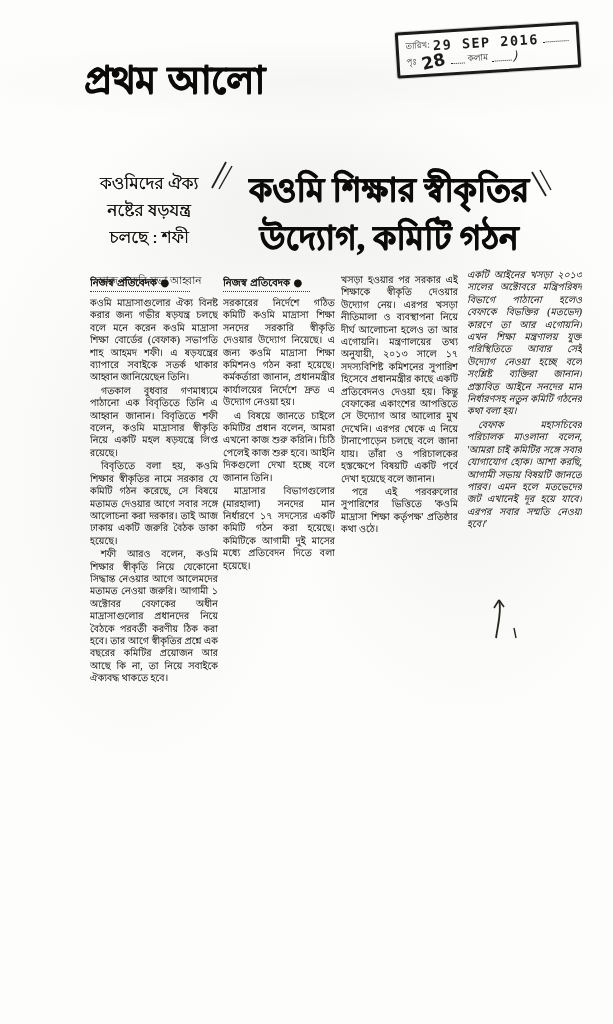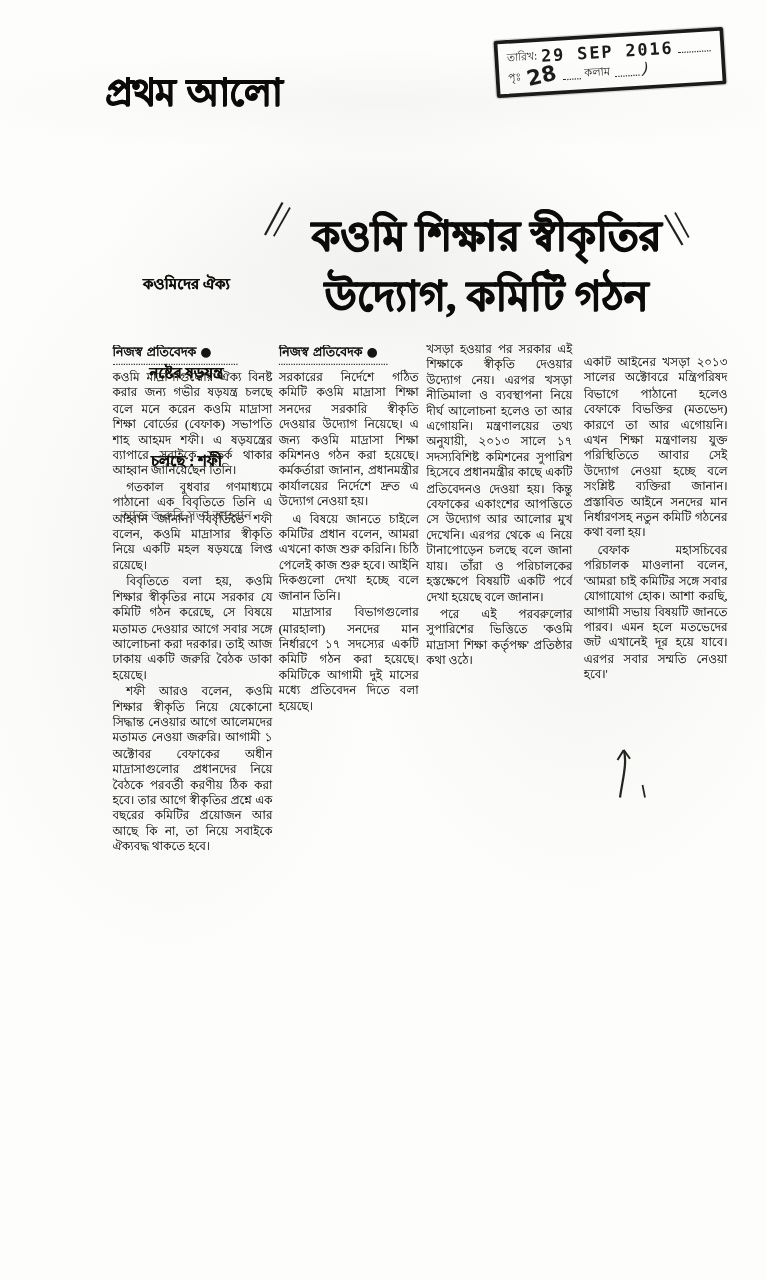--- a/index.html
+++ b/index.html
@@ -16,21 +16,21 @@
       radial-gradient(ellipse 320px 180px at 50% 21%, rgba(125,125,118,.10), transparent 70%),
       radial-gradient(ellipse 240px 420px at 22% 46%, rgba(125,125,118,.07), transparent 70%),
       radial-gradient(ellipse 260px 380px at 76% 44%, rgba(125,125,118,.08), transparent 70%),
       radial-gradient(ellipse 500px 60px at 50% 8%, rgba(125,125,118,.06), transparent 70%);
   }
 
   
   .masthead {
     position:absolute; left:84px; top:50px;
     font-family:"DejaVu Sans", sans-serif;
-    font-size:30px; font-weight:bold; color:#0b0a09;
+    font-size:38px; font-weight:bold; color:#0b0a09;
     letter-spacing:-1px;
     text-shadow:0.6px 0 0 #0b0a09, 0 0.5px 0 #0b0a09;
   }
 
   
   .stamp {
     position:absolute; left:396px; top:27px; width:184px;
     border:3px solid #1c1b1a; border-radius:2px;
     padding:4px 7px 5px 7px;
     transform:rotate(-3.5deg);
@@ -58,23 +58,22 @@
     display:inline-block; font-size:13px; transform:rotate(18deg);
     color:#2a2a28; margin-left:2px;
   }
 
   
   .kicker {
     position:absolute; left:78px; top:170px; width:142px;
     text-align:center; color:#12100d;
   }
   .kicker-line {
-    font-size:12px; font-weight:bold; line-height:27px;
+    font-size:17px; font-weight:normal; line-height:27px;
     text-shadow:0.4px 0 0 #12100d;
-    margin-top:44px;
   }
   .kicker-sub { font-size:10.5px; margin-top:22px; color:#2b2925;font-family:Liberation Serif, serif; }
 
   
   .headline {
     position:absolute; left:226px; top:166px; width:326px;
     text-align:center; color:#0c0b09;
     font-size:33px; font-weight:bold; line-height:48px;
     text-shadow:0.7px 0 0 #0c0b09, 0 0.5px 0 #0c0b09;
   }
@@ -82,21 +81,21 @@
 
   
   .col {
     position:absolute; overflow:hidden;
     font-size:9.5px; line-height:12.4px; text-align:justify;
     color:#201d19; text-shadow:0 0 0.5px rgba(20,18,15,.55);margin-left:14px;
   }
   .col-1 { left:76px;  top:276px; width:128px; height:517px; }
   .col-2 { left:209px; top:276px; width:112px; height:338px; }
   .col-3 { left:327px; top:274px; width:117px; height:350px; }
-  .col-4 { left:453px; top:285px; width:115px; height:345px; }
+  .col-4 { left:453px; top:269px; width:115px; height:345px;font-style:italic; }
   .byline {
     font-weight:bold; font-size:10px; line-height:13px;
     font-family:"DejaVu Sans", sans-serif; color:#171512;
   }
   .dotrule {
     width:78%; border-bottom:1.6px dotted #3a3834;
     height:3px; margin-bottom:5px;
   }
   .col p { margin:0 0 1px 0; }
   .col p + p { text-indent:11px; }

